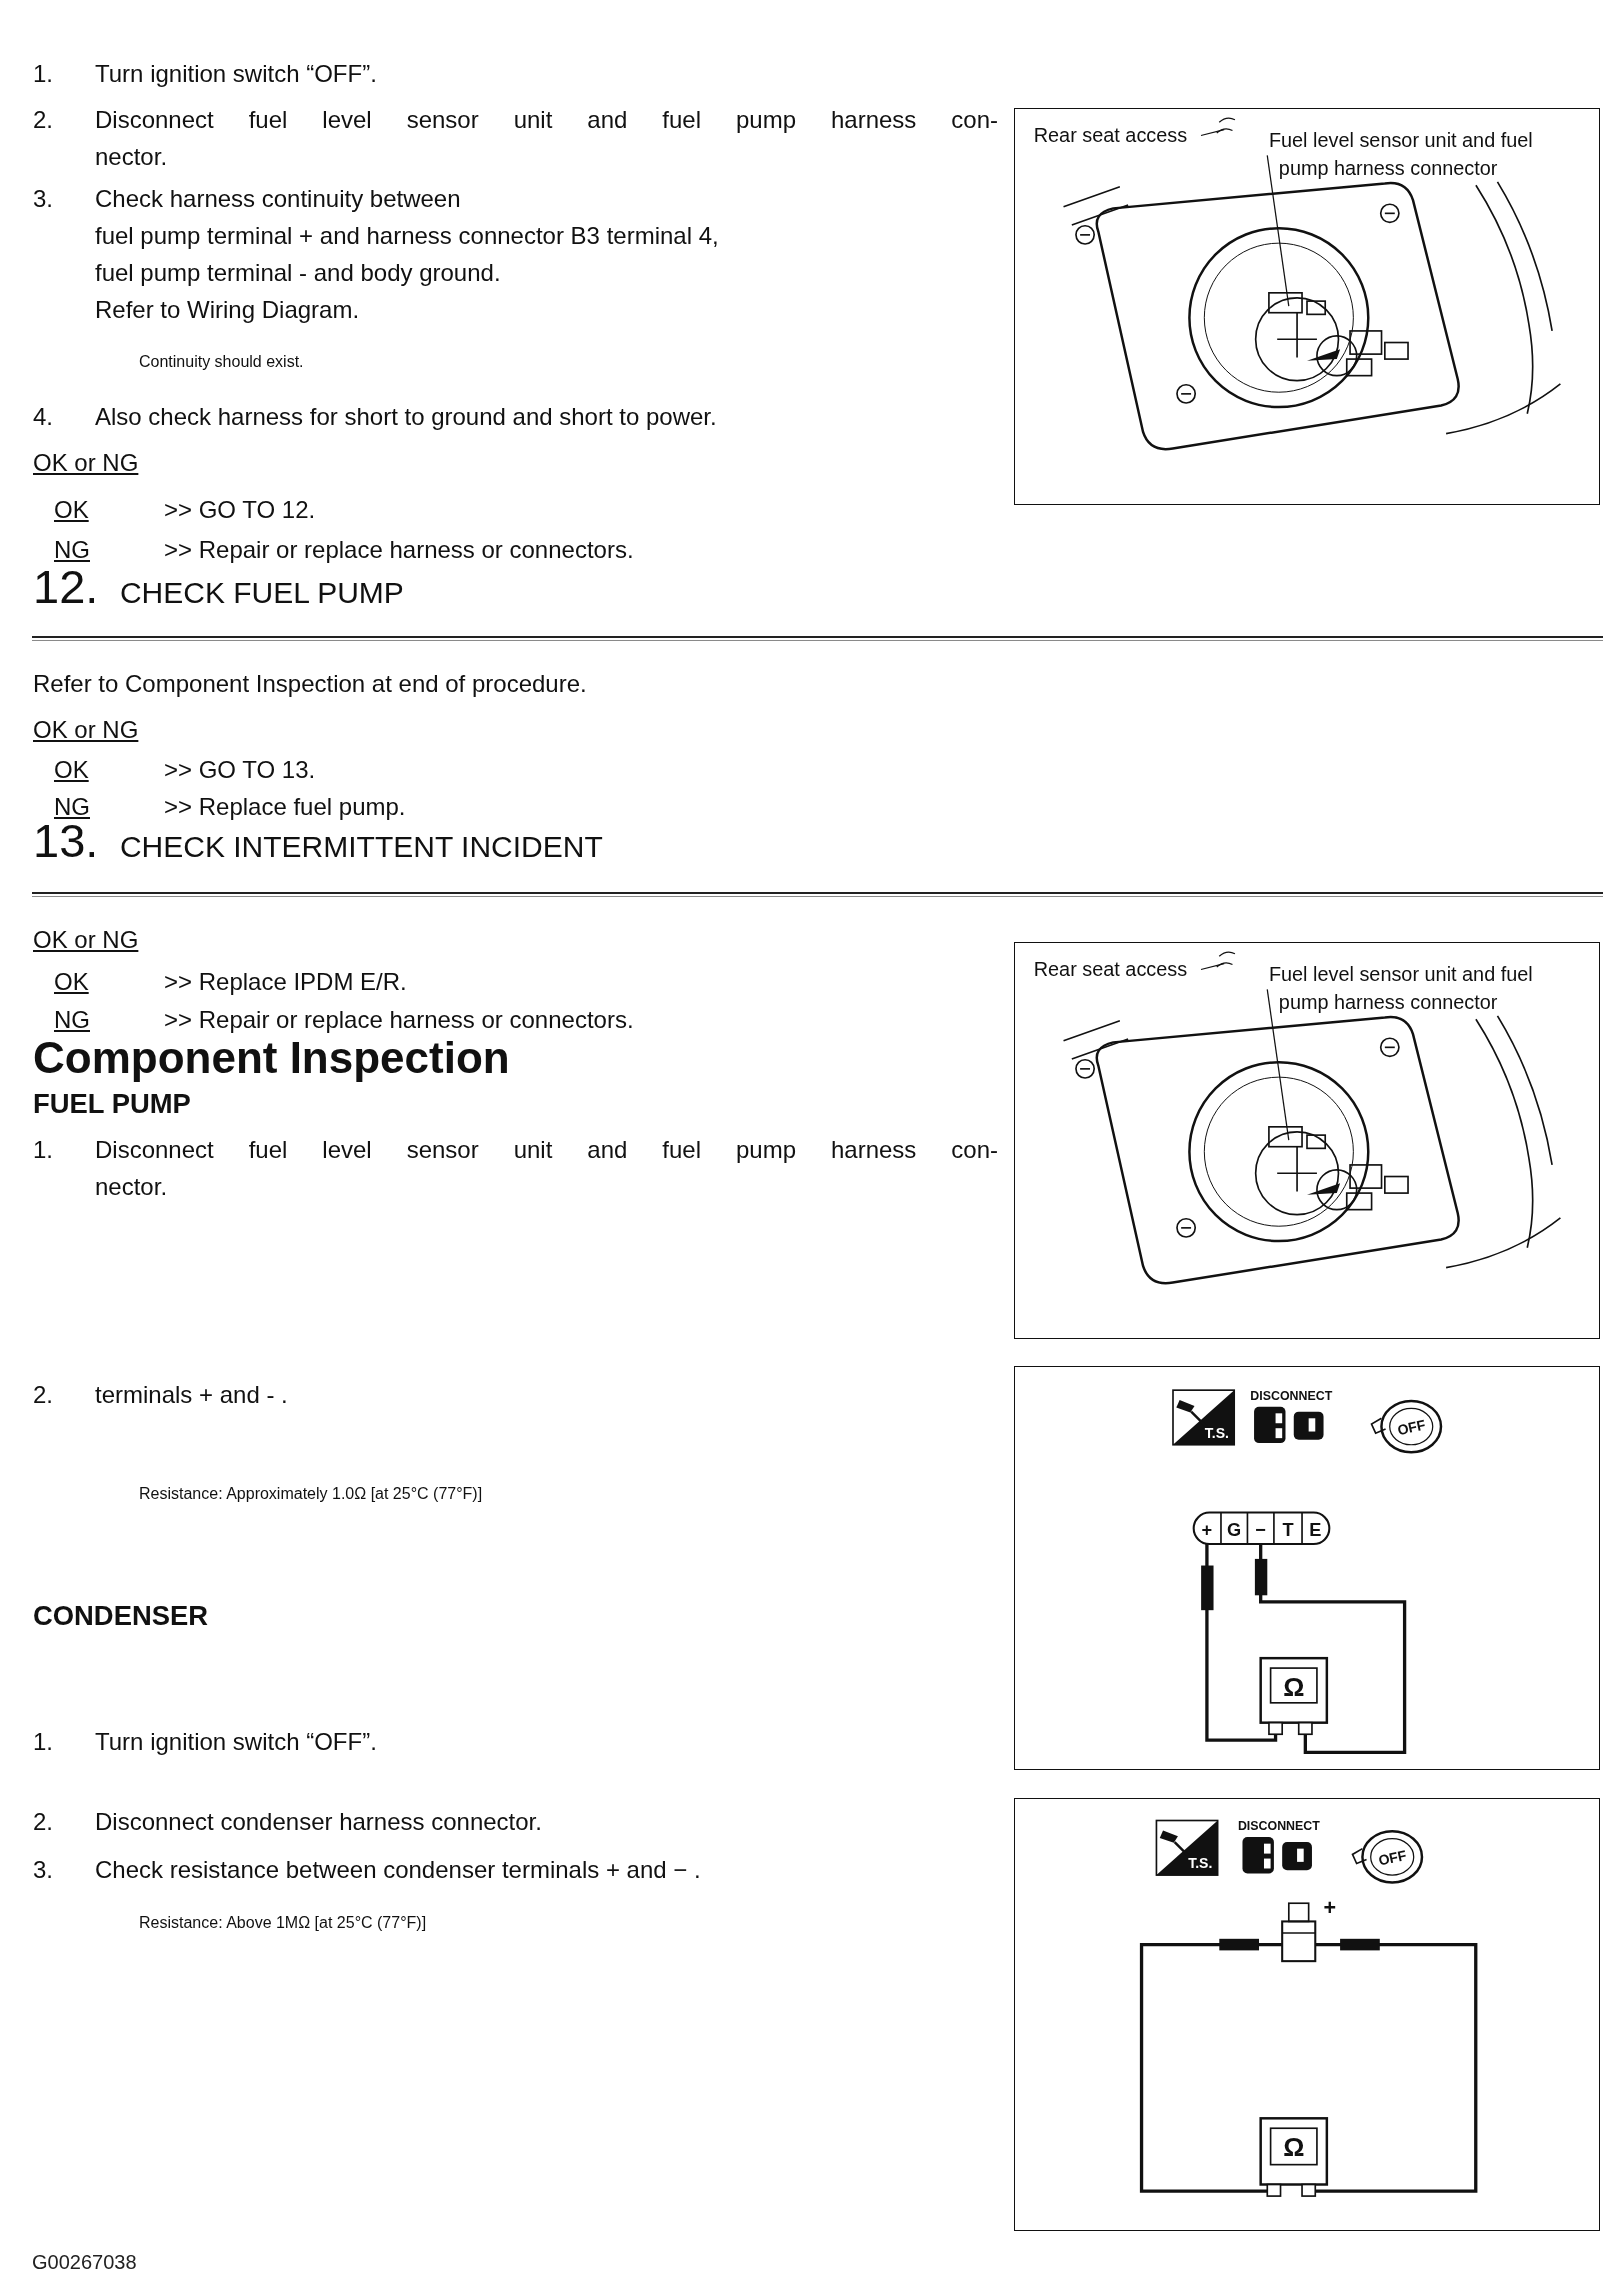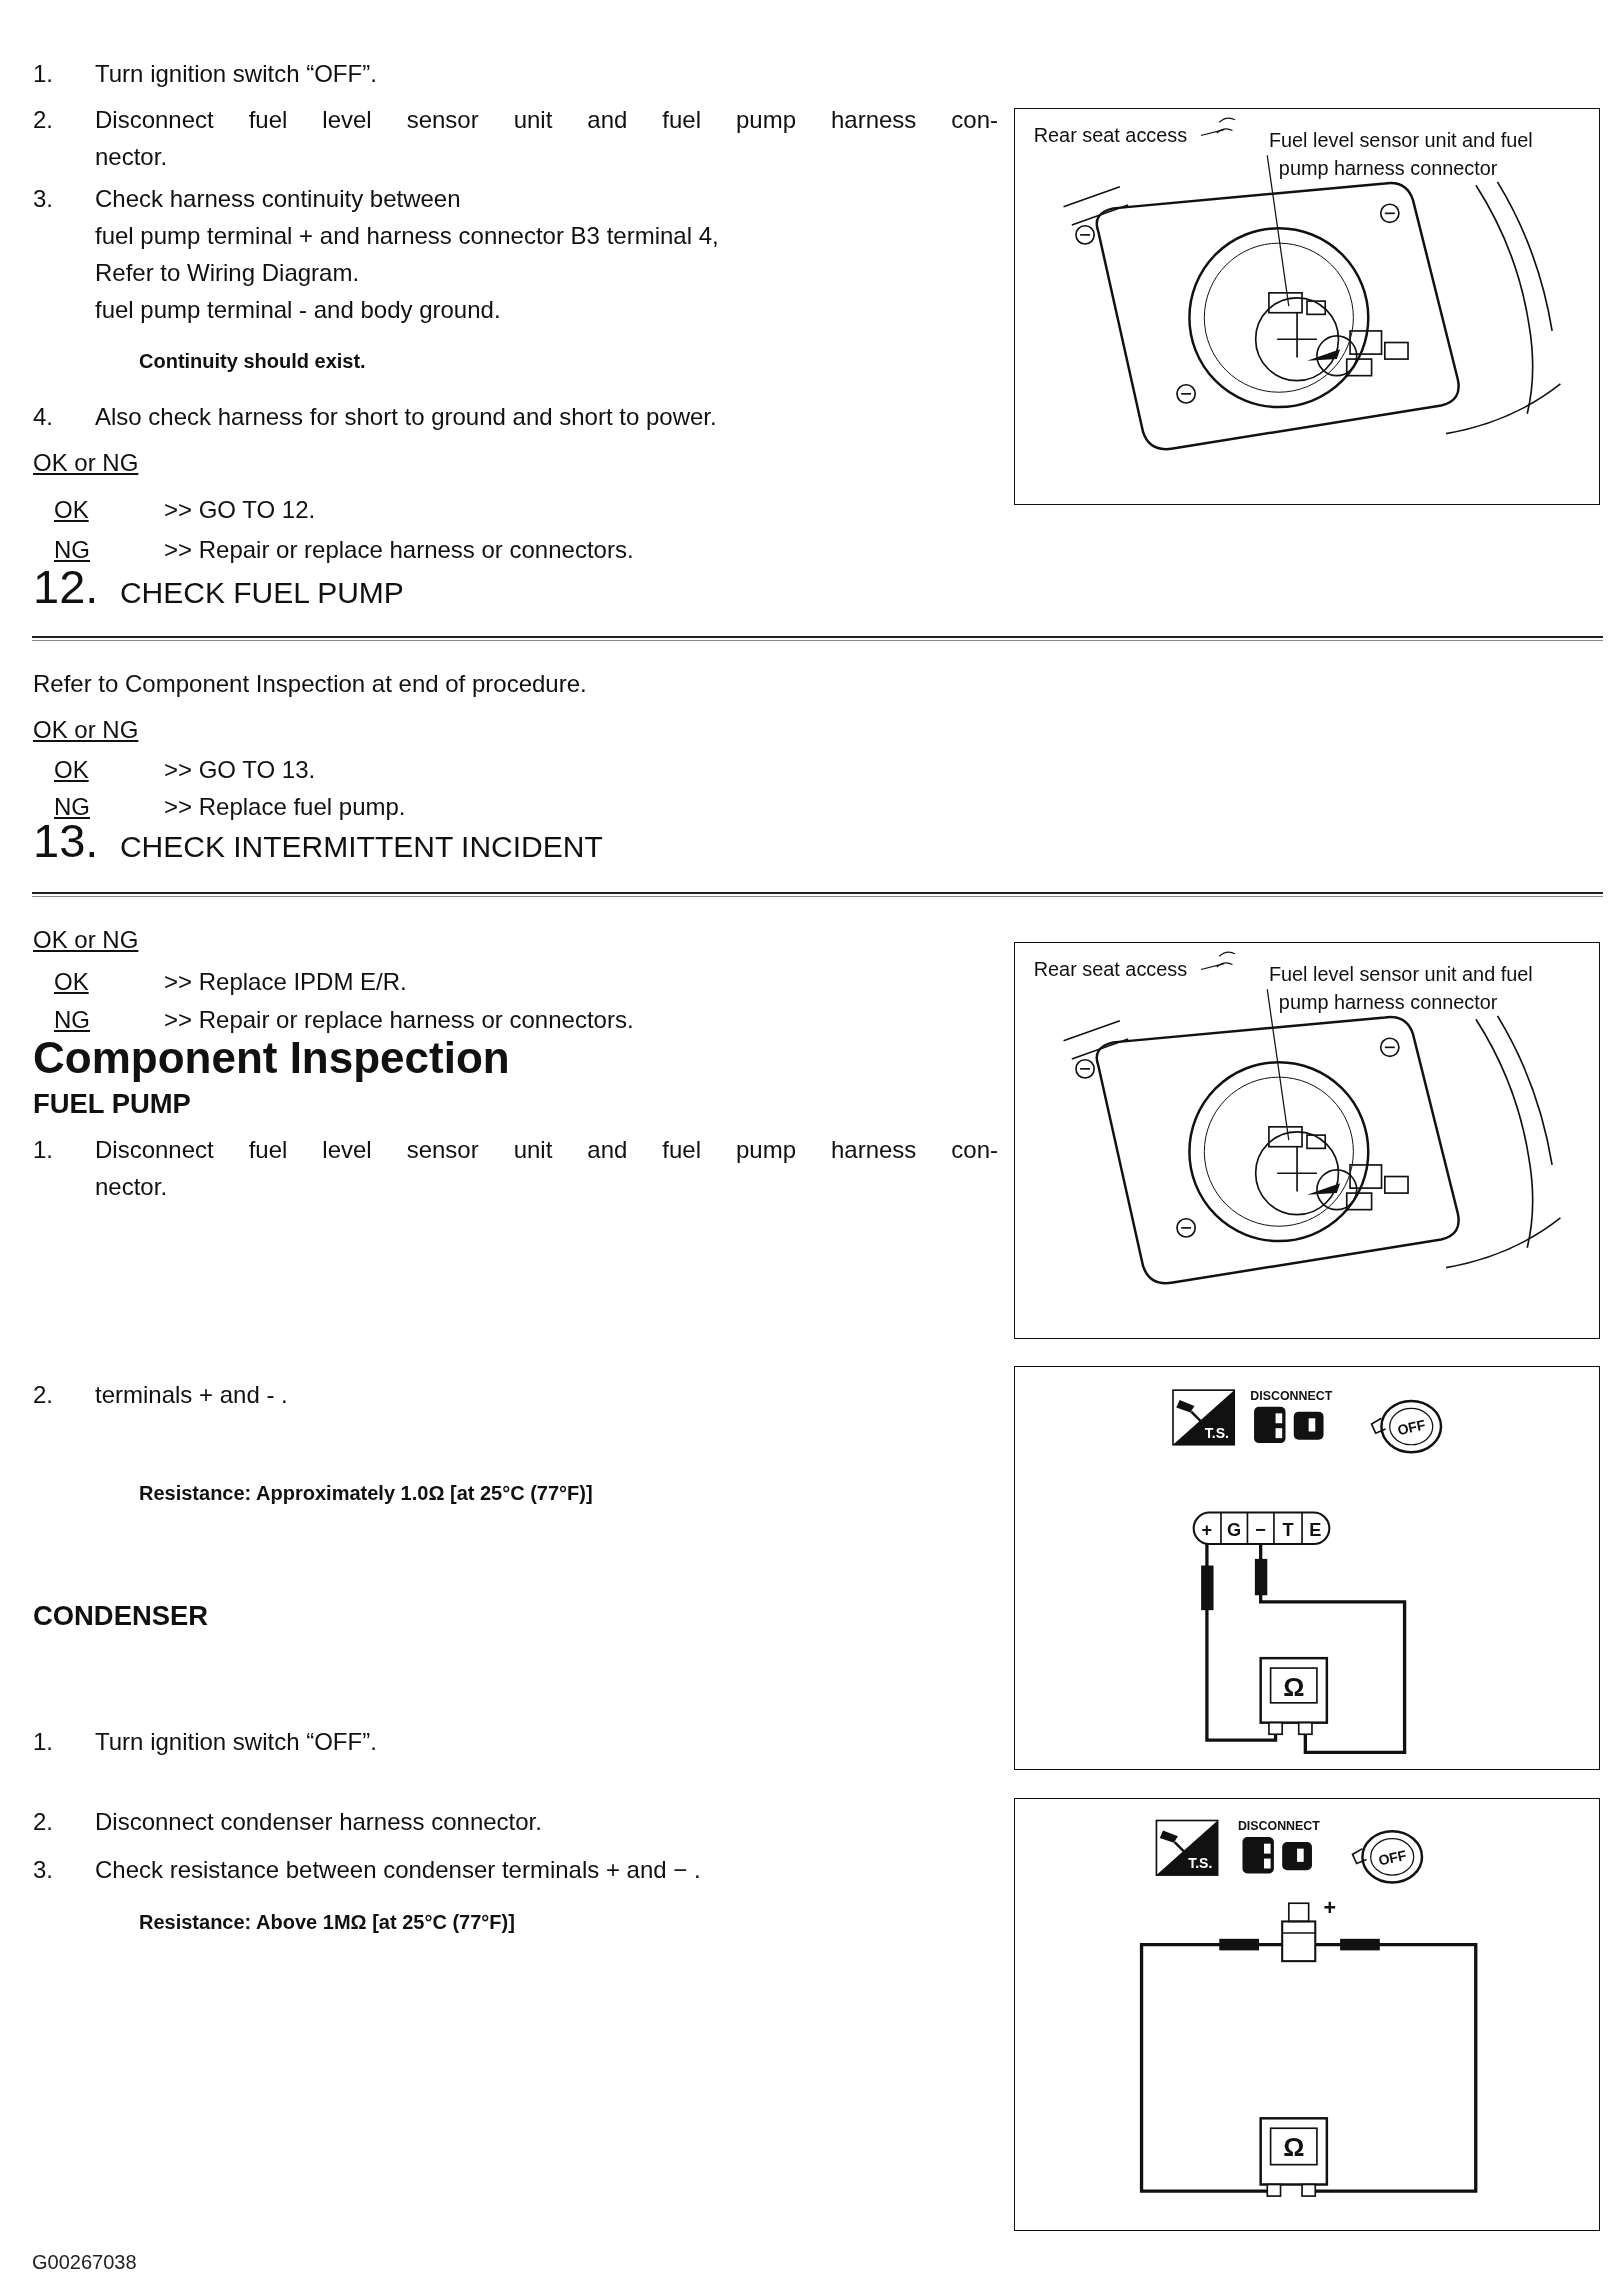--- a/index.html
+++ b/index.html
@@ -7,21 +7,21 @@
   body {
     width:1609px; height:2295px; position:relative; overflow:hidden;
     font-family:"Liberation Sans", sans-serif; color:#111;
   }
   .blk { position:absolute; }
   .body-text { font-size:24px; line-height:37px; }
   .step { display:flex; width:965px; }
   .step .n { flex:0 0 62px; }
   .step .t { flex:1 1 auto; }
   .jl { text-align:justify; text-align-last:justify; }
-  .note { font-weight:bold; font-size:20px; line-height:37px; }
+  .note { font-weight:normal; font-size:16px; line-height:37px; }
   .okng { font-size:24px; line-height:37px; text-decoration:underline; }
   .okrow { display:flex; font-size:24px; line-height:37px; }
   .okrow .lab { flex:0 0 110px;text-decoration:underline; }
   .heading { display:flex; align-items:baseline; gap:21.6px; }
   .hnum { font-size:47px; line-height:50px; font-weight:normal; }
   .htitle { font-size:30px; font-weight:normal; }
   .rule { position:absolute; left:32px; width:1571px; height:5px;
           border-top:2.5px solid #222; border-bottom:0.8px solid #8a8a8a; }
   .comp-title { font-size:44px; font-weight:bold; line-height:40px; }
   .sub-title { font-size:27.4px; font-weight:bold; line-height:32px; }
@@ -60,22 +60,22 @@
     <div class="jl">Disconnect fuel level sensor unit and fuel pump harness con-</div>
     <div>nector.</div>
   </div>
 </div>
 
 <div class="blk body-text step" style="left:33px; top:180px;">
   <div class="n">3.</div>
   <div class="t">
     <div>Check harness continuity between</div>
     <div>fuel pump terminal +  and harness connector B3 terminal 4,</div>
+    <div>fuel pump terminal -  and body ground.</div>
     <div>Refer to Wiring Diagram.</div>
-    <div>fuel pump terminal -  and body ground.</div>
   </div>
 </div>
 
 <div class="blk note" style="left:139px; top:343px;">Continuity should exist.</div>
 
 <div class="blk body-text step" style="left:33px; top:398px;">
   <div class="n">4.</div>
   <div class="t">Also check harness for short to ground and short to power.</div>
 </div>
 

